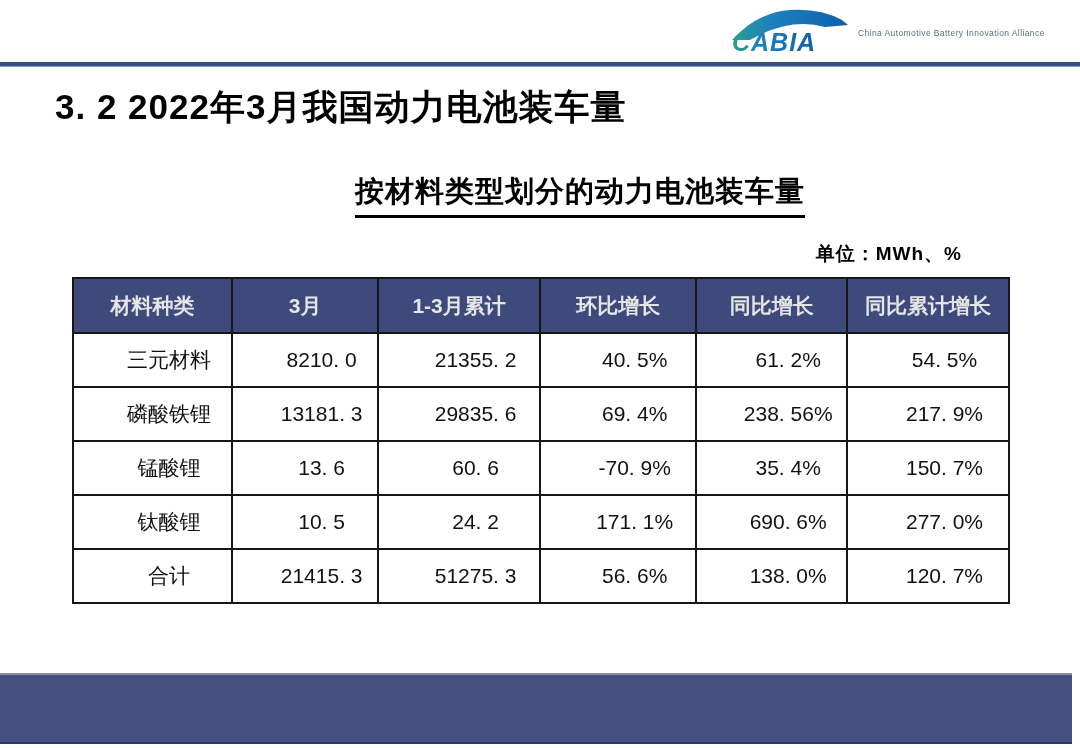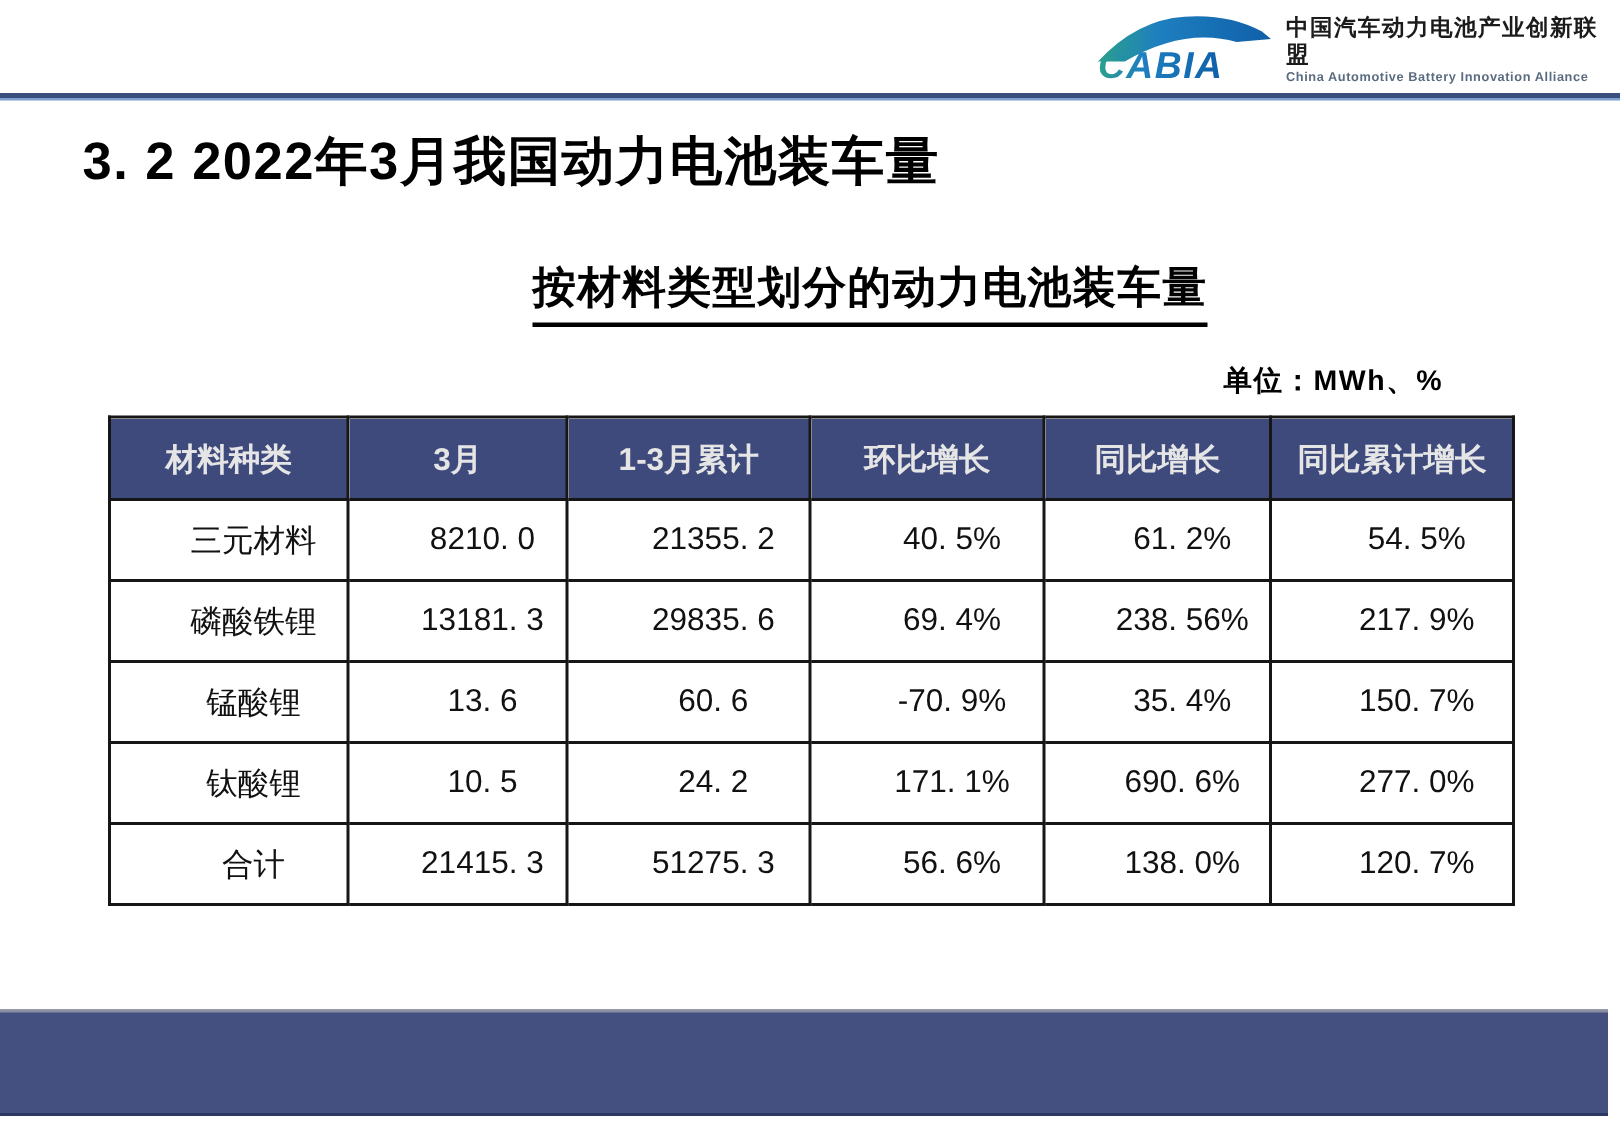--- a/index.html
+++ b/index.html
@@ -6,21 +6,21 @@
   .slide {
     position:relative; width:1080px; height:748px; background:#ffffff;
     font-family:"Liberation Sans", sans-serif; overflow:hidden;
   }
   
   .header-bar { position:absolute; top:0; left:0; width:1080px; height:62px; background:#ffffff; }
   .brand { position:absolute; top:4px; left:728px; display:flex; align-items:center; }
   .logo-svg { display:block; }
   .org { margin-left:8px; padding-top:6px; }
   .org-zh { font-size:15px; font-weight:bold; color:#1b1b1b; letter-spacing:1px; line-height:18px; }
-  .org-en { font-size:8.5px; font-weight:bold; color:#5c6c80; letter-spacing:0.4px; line-height:11px; }
+  .org-en { font-size:8.5px; font-weight:normal; color:#5c6c80; letter-spacing:0.4px; line-height:11px; }
   .separator {
     position:absolute; top:62px; left:0; width:1080px; height:5px;
     background:linear-gradient(#3b4f7e 0 72%, #7c9fd0 72% 100%);
   }
   
   .page-title {
     position:absolute; top:84px; left:55px; margin:0;
     font-size:35px; font-weight:bold; color:#000; letter-spacing:1px; white-space:nowrap;
   }
   .subtitle-wrap { position:absolute; top:172px; left:0; width:1080px; text-align:center;padding-left:40px; }
@@ -70,21 +70,20 @@
           <linearGradient id="lg" x1="0" y1="0" x2="1" y2="0">
             <stop offset="0" stop-color="#2ba08a"></stop>
             <stop offset="0.35" stop-color="#1e7fc0"></stop>
             <stop offset="1" stop-color="#0f5fa8"></stop>
           </linearGradient>
         </defs>
         <path d="M4 36 Q30 8 62 6 Q92 4 114 16 L120 21 L97 23 Q62 13 22 36 Z" fill="url(#lg)"></path>
         <text x="4" y="47" font-style="italic" font-weight="bold" font-size="25" letter-spacing="1" fill="url(#lg)" font-family="Liberation Sans, sans-serif">CABIA</text>
       </svg>
       <div class="org">
-        <div class="org-zh">中国汽车动力电池产业创新联盟</div>
         <div class="org-en">China Automotive Battery Innovation Alliance</div>
       </div>
     </div>
   </div>
 
   <div class="separator"></div>
 
   <h1 class="page-title">3. 2  2022年3月我国动力电池装车量</h1>
 
   <div class="subtitle-wrap">

